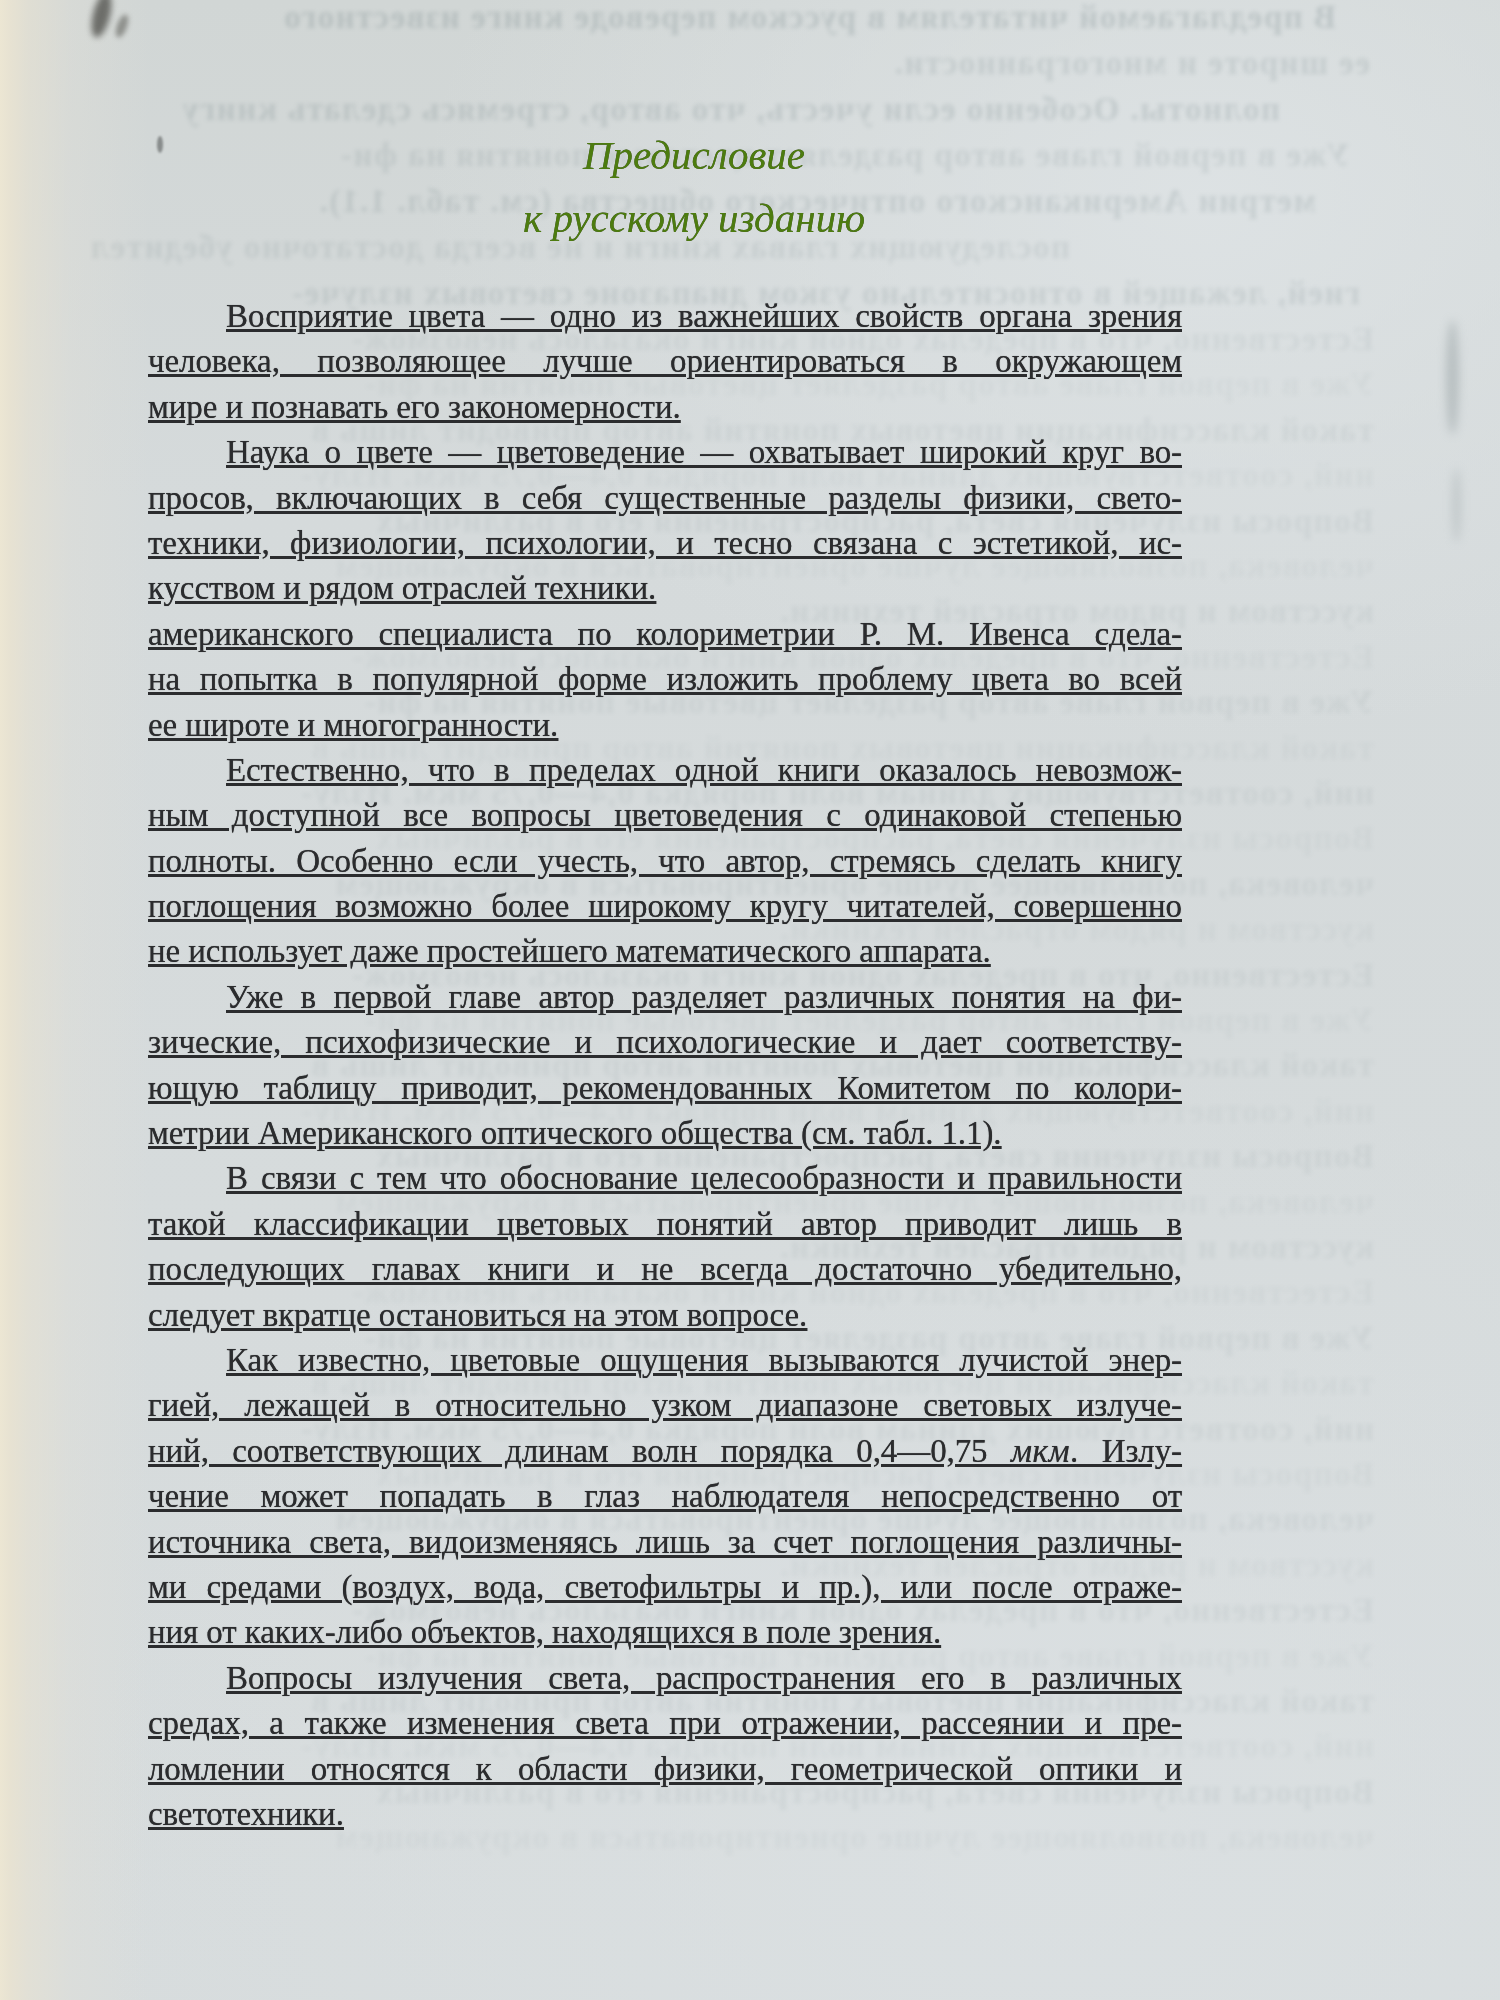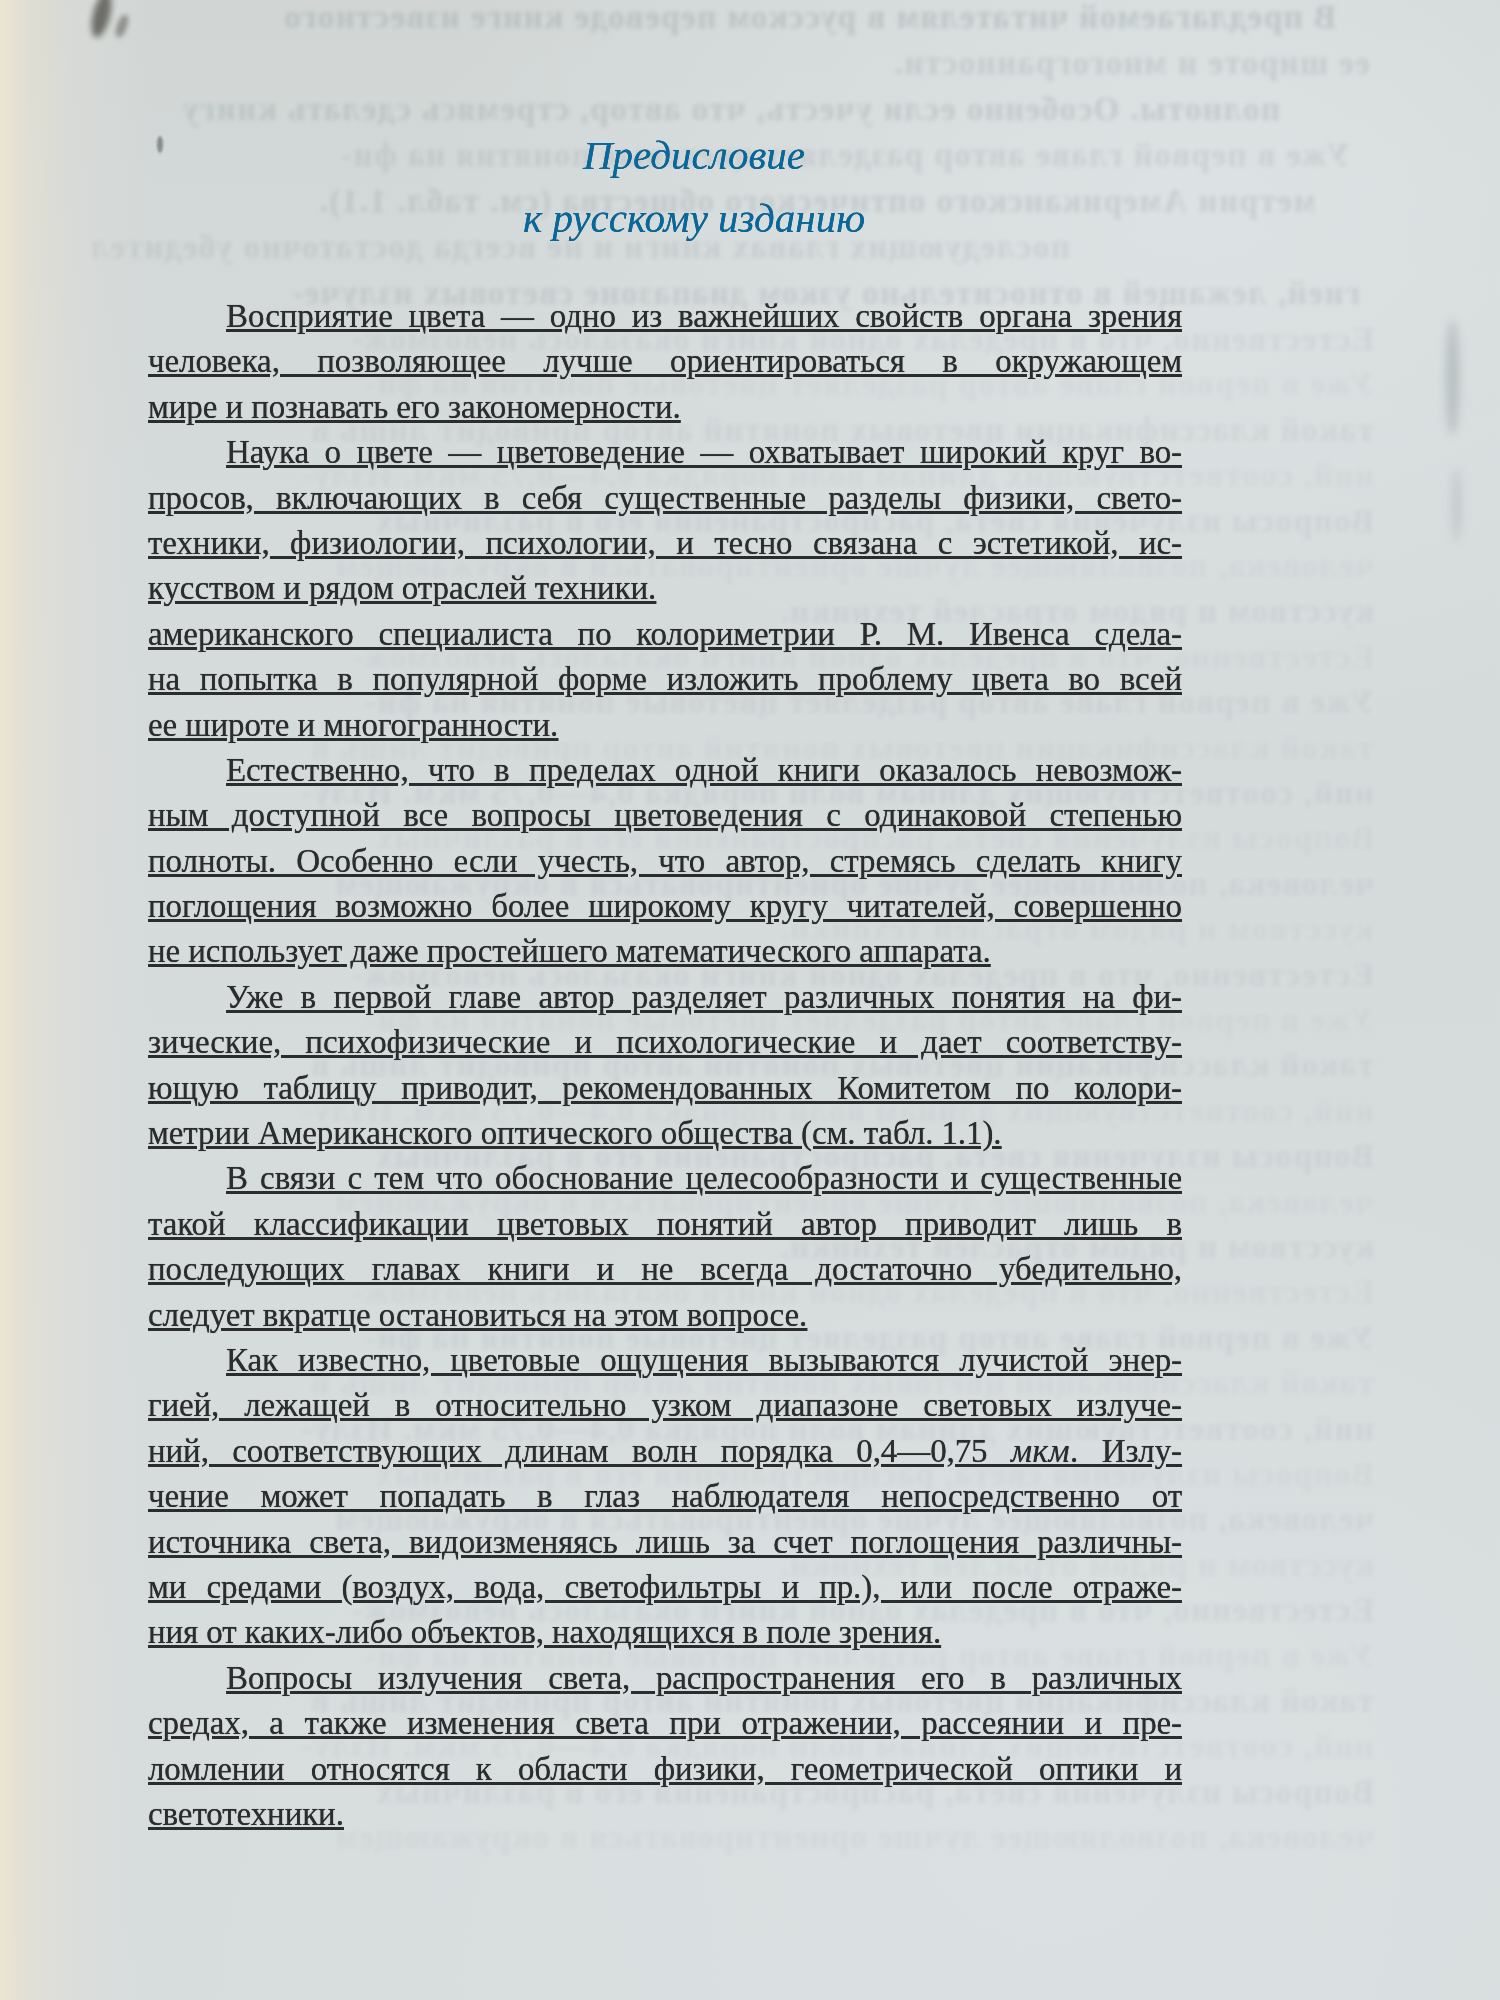--- a/index.html
+++ b/index.html
@@ -100,21 +100,21 @@
     <div class="ghost-line" style="top: 1498.4px; left: 104px; width: 1270px; opacity: 0.085; color: rgb(95, 114, 118);">человека, позволяющее лучше ориентироваться в окружающем</div>
     <div class="ghost-line" style="top: 1543.8px; left: 104px; width: 1270px; opacity: 0.055; color: rgb(95, 114, 118);">кусством и рядом отраслей техники.</div>
     <div class="ghost-line" style="top: 1589.2px; left: 104px; width: 1270px; opacity: 0.085; color: rgb(95, 114, 118);">Естественно, что в пределах одной книги оказалось невозмож-</div>
     <div class="ghost-line" style="top: 1634.6px; left: 104px; width: 1270px; opacity: 0.055; color: rgb(95, 114, 118);">Уже в первой главе автор разделяет цветовые понятия на фи-</div>
     <div class="ghost-line" style="top: 1680px; left: 104px; width: 1270px; opacity: 0.085; color: rgb(95, 114, 118);">такой классификации цветовых понятий автор приводит лишь в</div>
     <div class="ghost-line" style="top: 1725.4px; left: 104px; width: 1270px; opacity: 0.055; color: rgb(95, 114, 118);">ний, соответствующих длинам волн порядка 0,4—0,75 мкм. Излу-</div>
     <div class="ghost-line" style="top: 1770.8px; left: 104px; width: 1270px; opacity: 0.085; color: rgb(95, 114, 118);">Вопросы излучения света, распространения его в различных</div>
     <div class="ghost-line" style="top: 1816.2px; left: 104px; width: 1270px; opacity: 0.055; color: rgb(95, 114, 118);">человека, позволяющее лучше ориентироваться в окружающем</div>
   </div>
 
-<div id="title" style="color: #0369a1;">
+<div id="title" style="color: #4d7c0f;">
   <div class="title-line">Предисловие</div>
   <div class="title-line">к русскому изданию</div>
 </div>
 
 <div id="text-body" style="color: rgb(43, 44, 46);">
     <div>
       <div class="line first">Восприятие цвета — одно из важнейших свойств органа зрения</div>
       <div class="line">человека, позволяющее лучше ориентироваться в окружающем</div>
       <div class="line last">мире и познавать его закономерности.</div>
     </div>
@@ -136,21 +136,21 @@
       <div class="line">поглощения возможно более широкому кругу читателей, совершенно</div>
       <div class="line last">не использует даже простейшего математического аппарата.</div>
     </div>
     <div>
       <div class="line first">Уже в первой главе автор разделяет различных понятия на фи-</div>
       <div class="line">зические, психофизические и психологические и дает соответству-</div>
       <div class="line">ющую таблицу приводит, рекомендованных Комитетом по колори-</div>
       <div class="line last">метрии Американского оптического общества (см. табл. 1.1).</div>
     </div>
     <div>
-      <div class="line first">В связи с тем что обоснование целесообразности и существенные</div>
+      <div class="line first">В связи с тем что обоснование целесообразности и правильности</div>
       <div class="line">такой классификации цветовых понятий автор приводит лишь в</div>
       <div class="line">последующих главах книги и не всегда достаточно убедительно,</div>
       <div class="line last">следует вкратце остановиться на этом вопросе.</div>
     </div>
     <div>
       <div class="line first">Как известно, цветовые ощущения вызываются лучистой энер-</div>
       <div class="line">гией, лежащей в относительно узком диапазоне световых излуче-</div>
       <div class="line">ний, соответствующих длинам волн порядка 0,4—0,75 <em>мкм</em>. Излу-</div>
       <div class="line">чение может попадать в глаз наблюдателя непосредственно от</div>
       <div class="line">источника света, видоизменяясь лишь за счет поглощения различны-</div>

